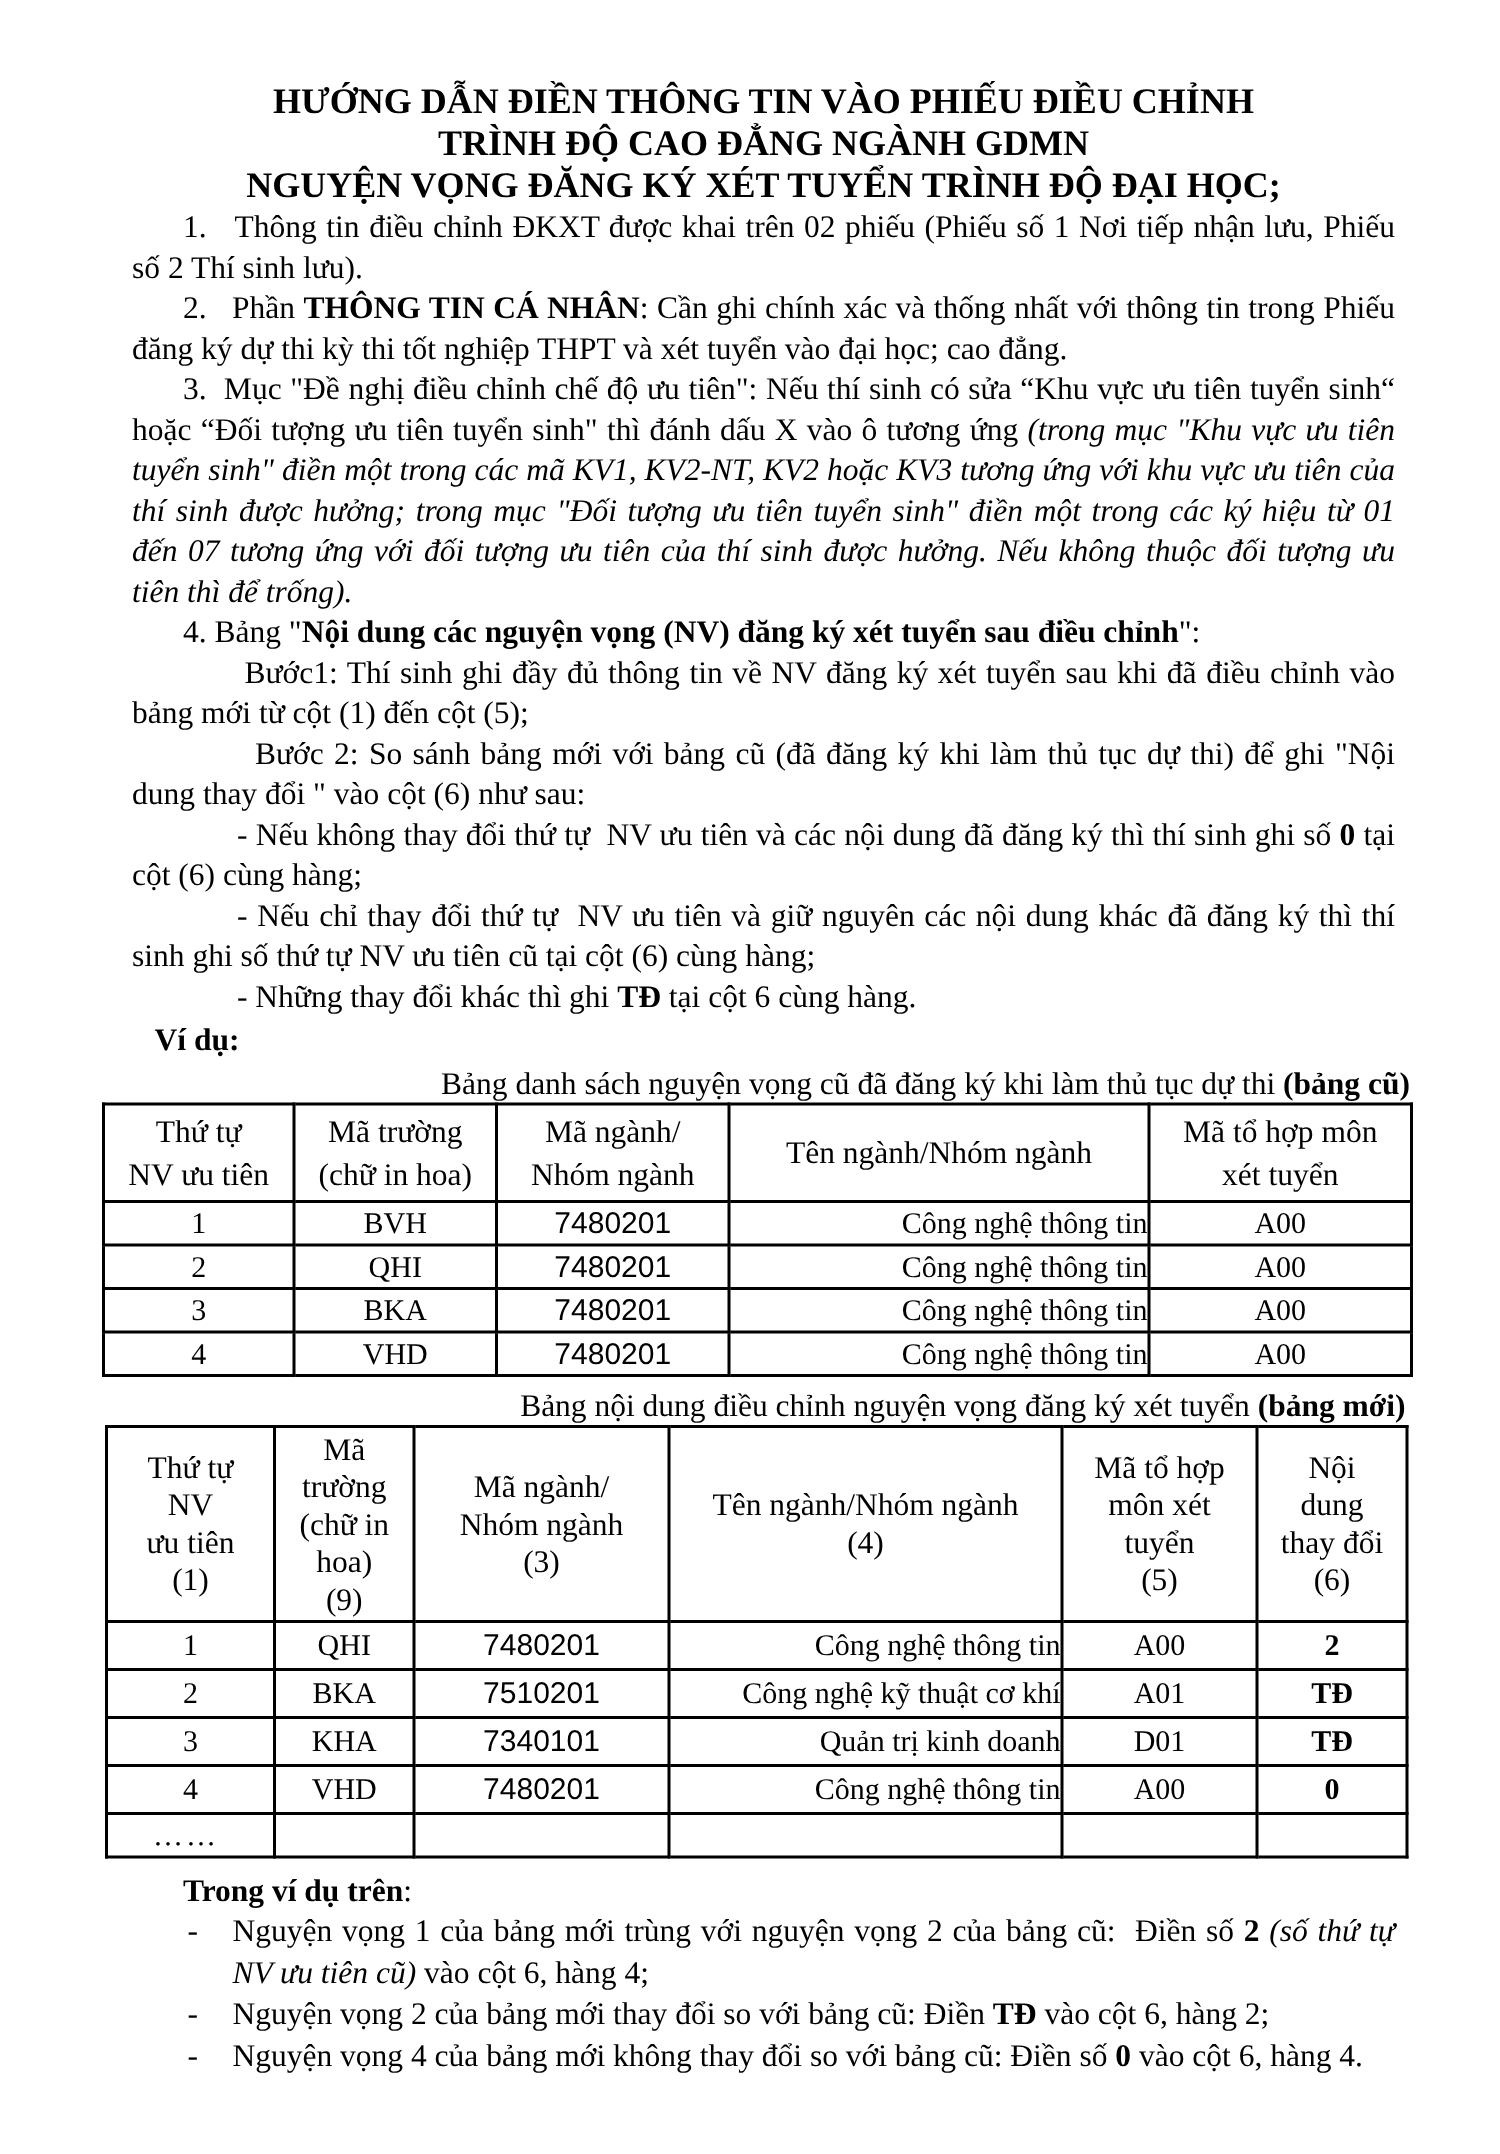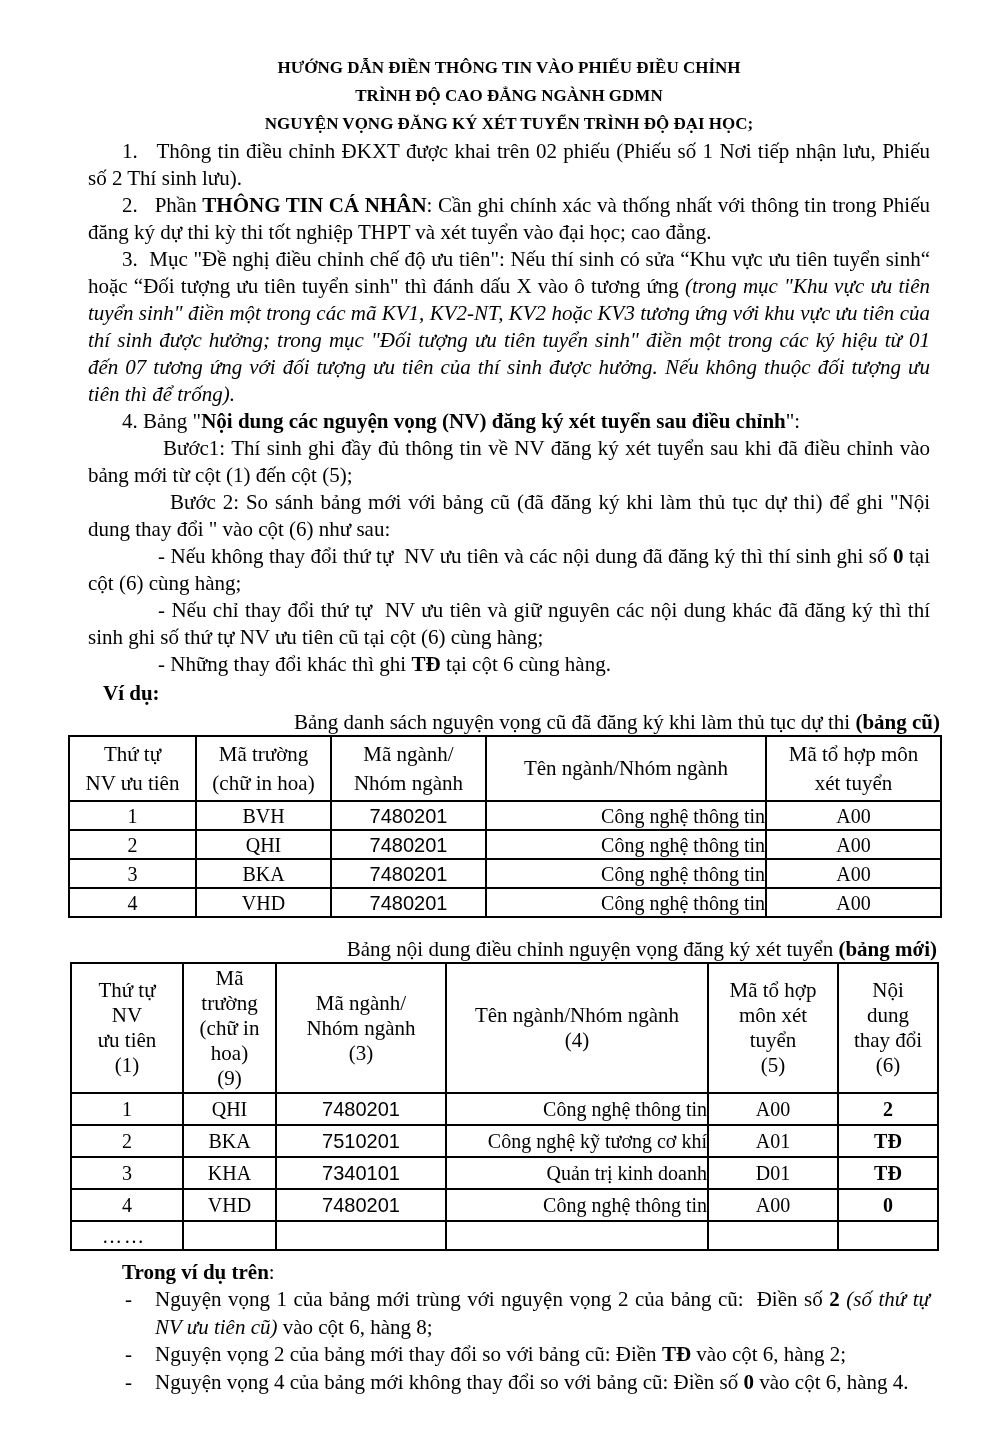--- a/index.html
+++ b/index.html
@@ -4,21 +4,21 @@
 <style>
   html,body{margin:0;padding:0;background:#ffffff;}
   .page{
     width:1000px;height:1436px;box-sizing:border-box;
     padding:54px 70px 0 88px;
     background:#fff;color:#000;
     font-family:"Liberation Serif","DejaVu Serif",serif;
     font-size:21px;line-height:27px;
     overflow:hidden;
   }
-  .title{ text-align:center;font-weight:bold;font-size:17px;line-height:28px; }
+  .title{ text-align:center;font-weight:bold;font-size:24px;line-height:28px; }
   .title div{margin:0;}
   p{margin:0;text-align:justify;}
   .ind-num{text-indent:34px;}
   .ind-b1{text-indent:75px;}
   .ind-b2{text-indent:82px;}
   .ind-dash{text-indent:70px;}
   .vidu{text-indent:15px;font-weight:bold;margin-top:2px;}
   b,.bd{font-weight:bold;}
   i,.it{font-style:italic;}
   .caption{text-align:right;margin-top:2px;line-height:26px;}
@@ -122,21 +122,21 @@
       <tr>
         <td>4</td>
         <td>VHD</td>
         <td class="code">7480201</td>
         <td class="name">Công nghệ thông tin</td>
         <td>A00</td>
       </tr>
     </tbody>
   </table>
 
-  <div class="caption t2" style="margin-top:18px;font-family:Liberation Serif, serif;"><span>Bảng nội dung điều chỉnh nguyện vọng đăng ký xét tuyển </span><span class="bd">(bảng mới)</span></div>
+  <div class="caption t2" style="margin-top:6px;font-family:Liberation Serif, serif;"><span>Bảng nội dung điều chỉnh nguyện vọng đăng ký xét tuyển </span><span class="bd">(bảng mới)</span></div>
 
   <table class="t2">
     <colgroup>
         <col style="width:112px">
         <col style="width:93px">
         <col style="width:170px">
         <col style="width:262px">
         <col style="width:130px">
         <col style="width:100px">
       </colgroup>
@@ -172,21 +172,21 @@
         <td>QHI</td>
         <td class="code">7480201</td>
         <td class="name">Công nghệ thông tin</td>
         <td>A00</td>
         <td class="bcell">2</td>
       </tr>
       <tr>
         <td>2</td>
         <td>BKA</td>
         <td class="code">7510201</td>
-        <td class="name">Công nghệ kỹ tương cơ khí</td>
+        <td class="name">Công nghệ kỹ thuật cơ khí</td>
         <td>A01</td>
         <td class="bcell">TĐ</td>
       </tr>
       <tr>
         <td>3</td>
         <td>KHA</td>
         <td class="code">7340101</td>
         <td class="name">Quản trị kinh doanh</td>
         <td>D01</td>
         <td class="bcell">TĐ</td>
@@ -206,18 +206,18 @@
         <td></td>
         <td></td>
         <td></td>
       </tr>
     </tbody>
   </table>
 
   <p class="concl-head"><span class="bd">Trong ví dụ trên</span><span>:</span></p>
 
   <div>
-    <p class="citem"><span class="dash">-</span><span>Nguyện vọng 1 của bảng mới trùng với nguyện vọng 2 của bảng cũ:&nbsp; Điền số </span><span class="bd">2</span><span class="it"> (số thứ tự NV ưu tiên cũ)</span><span> vào cột 6, hàng 8;</span></p>
+    <p class="citem"><span class="dash">-</span><span>Nguyện vọng 1 của bảng mới trùng với nguyện vọng 2 của bảng cũ:&nbsp; Điền số </span><span class="bd">2</span><span class="it"> (số thứ tự NV ưu tiên cũ)</span><span> vào cột 6, hàng 4;</span></p>
     <p class="citem"><span class="dash">-</span><span>Nguyện vọng 2 của bảng mới thay đổi so với bảng cũ: Điền </span><span class="bd">TĐ</span><span class="it"></span><span> vào cột 6, hàng 2;</span></p>
     <p class="citem"><span class="dash">-</span><span>Nguyện vọng 4 của bảng mới không thay đổi so với bảng cũ: Điền số </span><span class="bd">0</span><span class="it"></span><span> vào cột 6, hàng 4.</span></p>
   </div>
 
 </div>
 
 </body></html>

